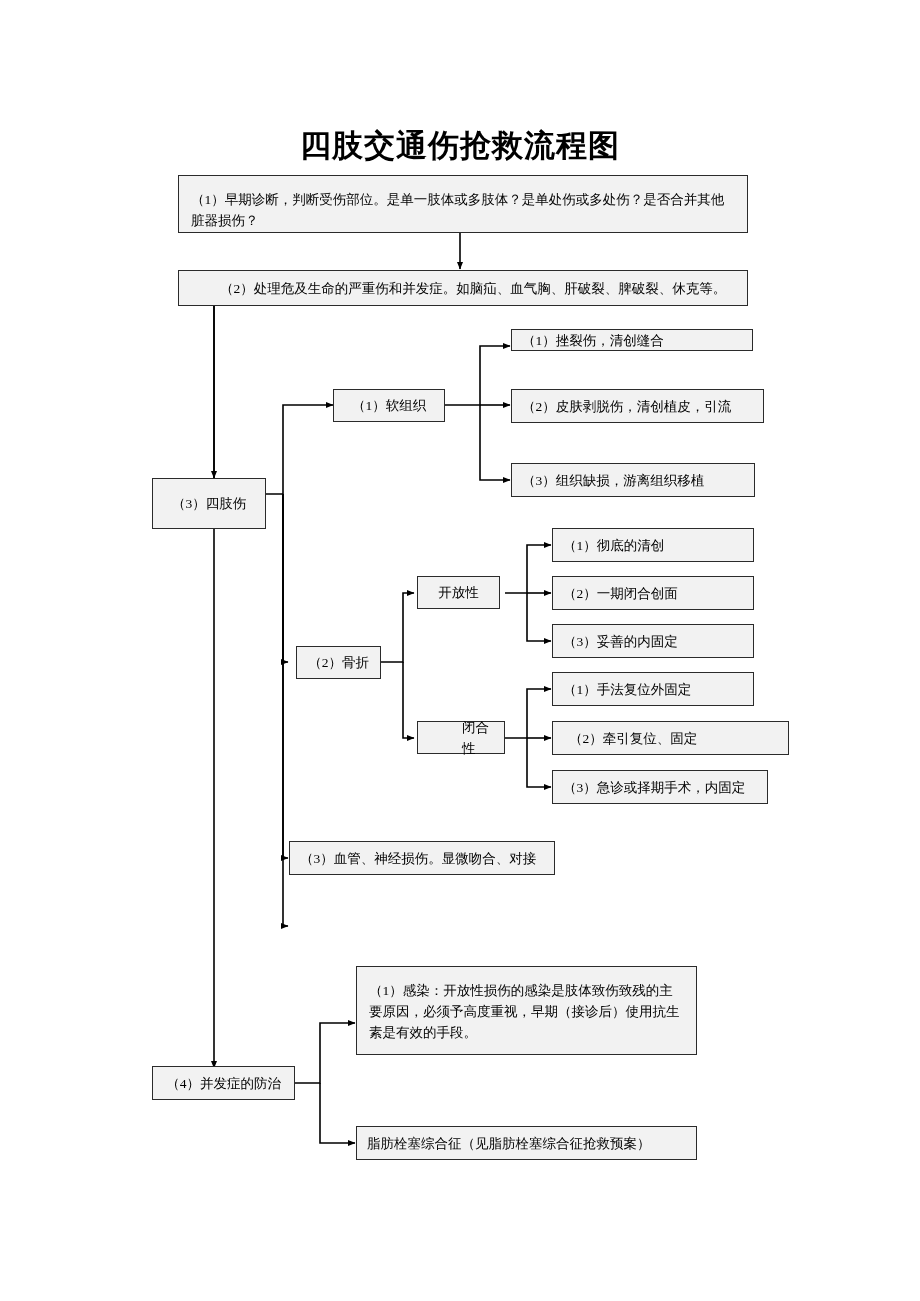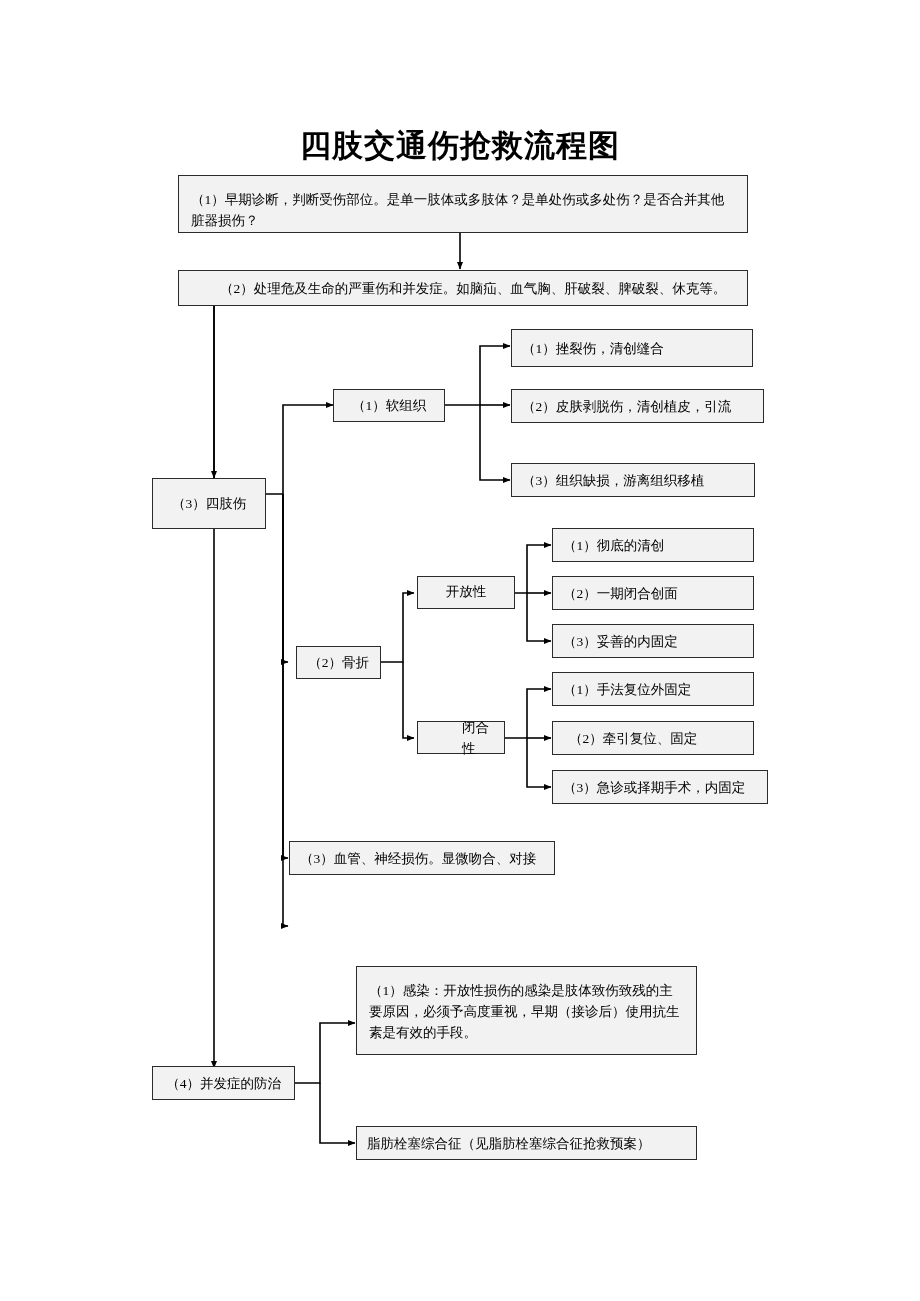--- a/index.html
+++ b/index.html
@@ -95,55 +95,55 @@
   </div>
 
   <div class="box center" style="left:152px;top:478px;width:114px;height:51px;">
     <span>（3）四肢伤</span>
   </div>
 
   <div class="box center" style="left:333px;top:389px;width:112px;height:33px;">
     <span>（1）软组织</span>
   </div>
 
-  <div class="box" style="left:511px;top:329px;width:242px;height:38px;">
+  <div class="box" style="left:511px;top:329px;width:242px;height:22px;">
     <span>（1）挫裂伤，清创缝合</span>
   </div>
   <div class="box" style="left:511px;top:389px;width:253px;height:34px;">
     <span>（2）皮肤剥脱伤，清创植皮，引流</span>
   </div>
   <div class="box" style="left:511px;top:463px;width:244px;height:34px;">
     <span>（3）组织缺损，游离组织移植</span>
   </div>
 
   <div class="box center" style="left:296px;top:646px;width:85px;height:33px;">
     <span>（2）骨折</span>
   </div>
 
-  <div class="box center" style="left:417px;top:576px;width:98px;height:33px;font-family:Liberation Mono, monospace;">
+  <div class="box center" style="left:417px;top:576px;width:83px;height:33px;">
     <span>开放性</span>
   </div>
   <div class="box center" style="left:417px;top:721px;width:88px;height:33px;padding-left:44px;">
     <span>闭合性</span>
   </div>
 
   <div class="box" style="left:552px;top:528px;width:202px;height:34px;">
     <span>（1）彻底的清创</span>
   </div>
   <div class="box" style="left:552px;top:576px;width:202px;height:34px;">
     <span>（2）一期闭合创面</span>
   </div>
   <div class="box" style="left:552px;top:624px;width:202px;height:34px;">
     <span>（3）妥善的内固定</span>
   </div>
 
   <div class="box" style="left:552px;top:672px;width:202px;height:34px;">
     <span>（1）手法复位外固定</span>
   </div>
-  <div class="box" style="left:552px;top:721px;width:202px;height:34px;padding-left:16px;">
+  <div class="box" style="left:552px;top:721px;width:237px;height:34px;padding-left:16px;">
     <span>（2）牵引复位、固定</span>
   </div>
   <div class="box" style="left:552px;top:770px;width:216px;height:34px;">
     <span>（3）急诊或择期手术，内固定</span>
   </div>
 
   <div class="box" style="left:289px;top:841px;width:266px;height:34px;">
     <span>（3）血管、神经损伤。显微吻合、对接</span>
   </div>
 

